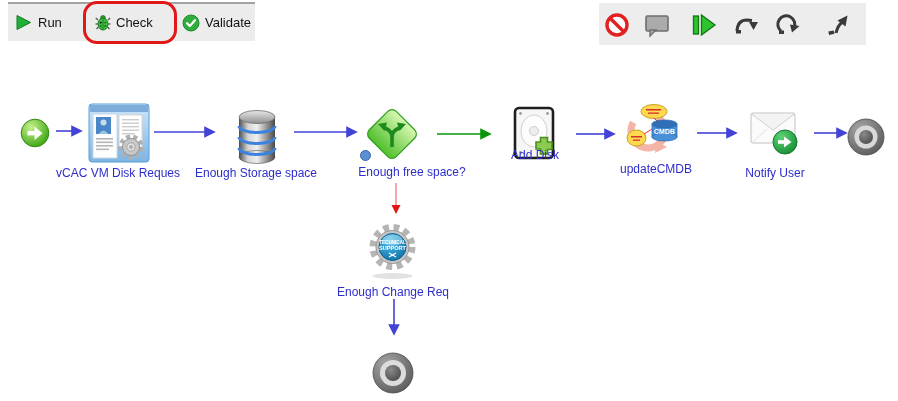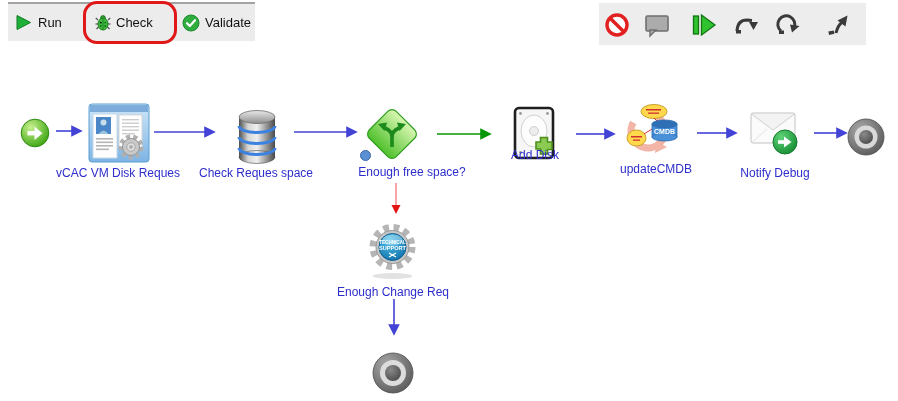--- a/index.html
+++ b/index.html
@@ -330,20 +330,20 @@
 
   <div class="node" style="left:372px;top:352px">
     <svg width="42" height="42" viewBox="0 0 42 42">
       <circle cx="21" cy="21" r="20" fill="url(#gEnd)" stroke="#4e4e4e" stroke-width="0.8"></circle>
       <circle cx="21" cy="21" r="13" fill="#dcdcdc"></circle>
       <circle cx="21" cy="21" r="8" fill="url(#gEndIn)"></circle>
     </svg>
   </div>
 
   <div class="node-label" style="left:118px;top:166px">vCAC VM Disk Reques</div>
-  <div class="node-label" style="left:256px;top:166px">Check Reques space</div>
+  <div class="node-label" style="left:256px;top:166px">Enough Storage space</div>
   <div class="node-label" style="left:412px;top:165px">Enough free space?</div>
   <div class="node-label" style="left:535px;top:148px">Add Disk</div>
   <div class="node-label" style="left:656px;top:162px">updateCMDB</div>
-  <div class="node-label" style="left:775px;top:166px">Notify Debug</div>
+  <div class="node-label" style="left:775px;top:166px">Notify User</div>
   <div class="node-label" style="left:393px;top:285px">Enough Change Req</div>
 
 </div>
 
 </body></html>

